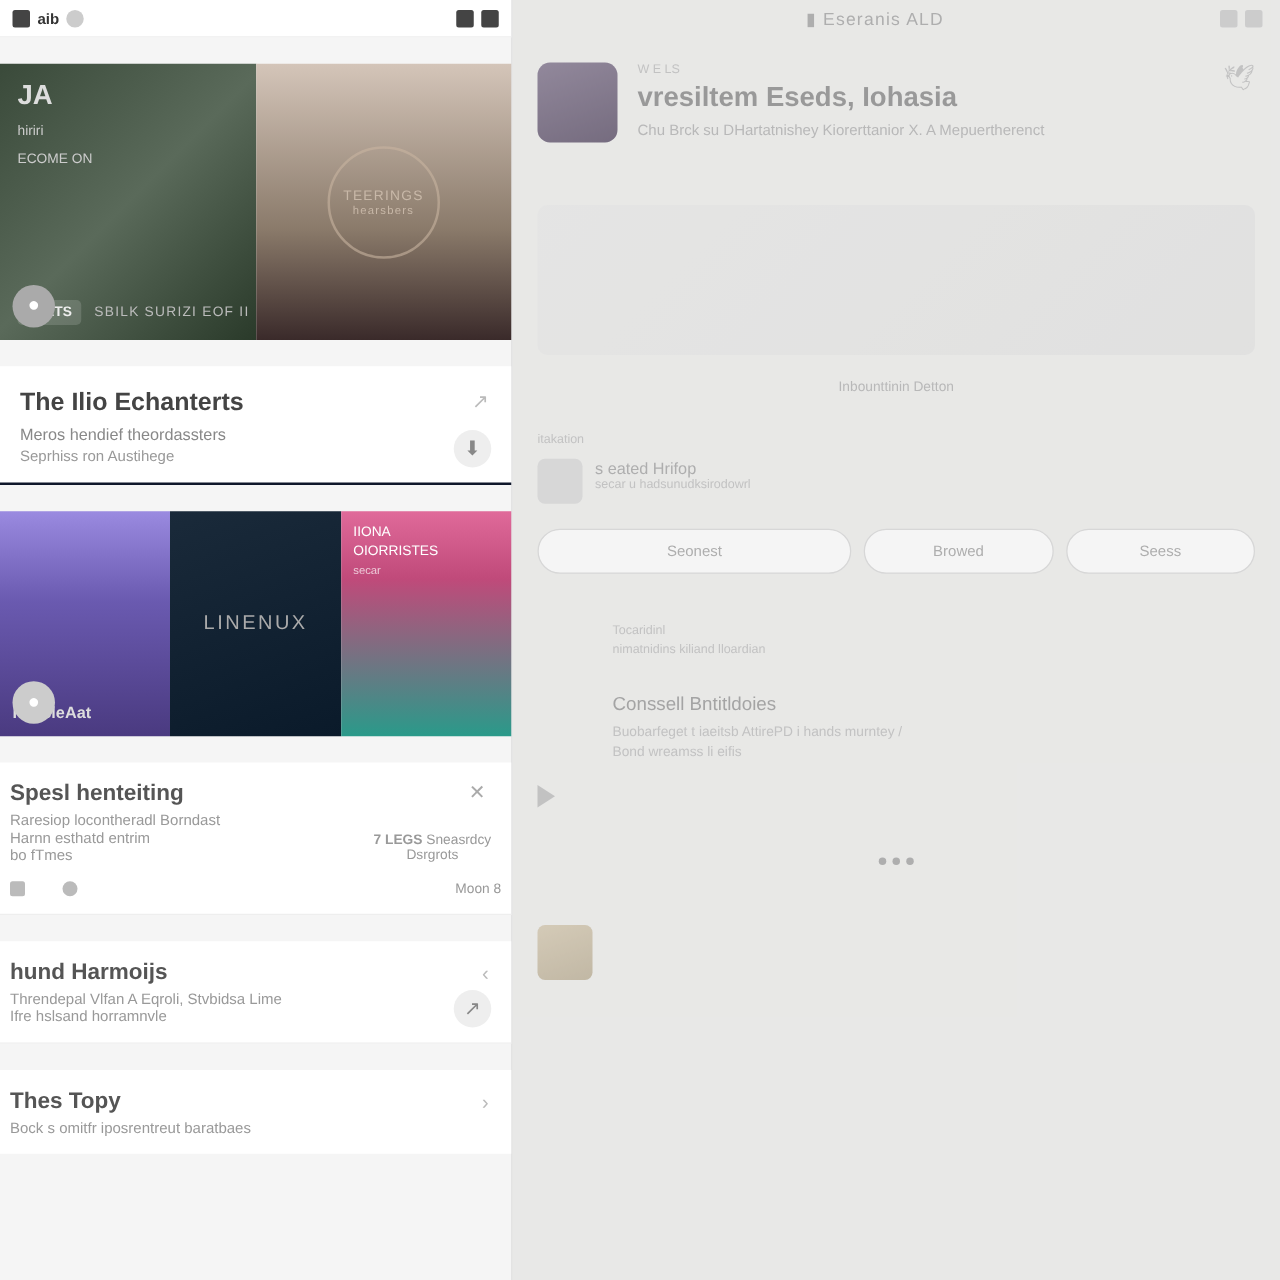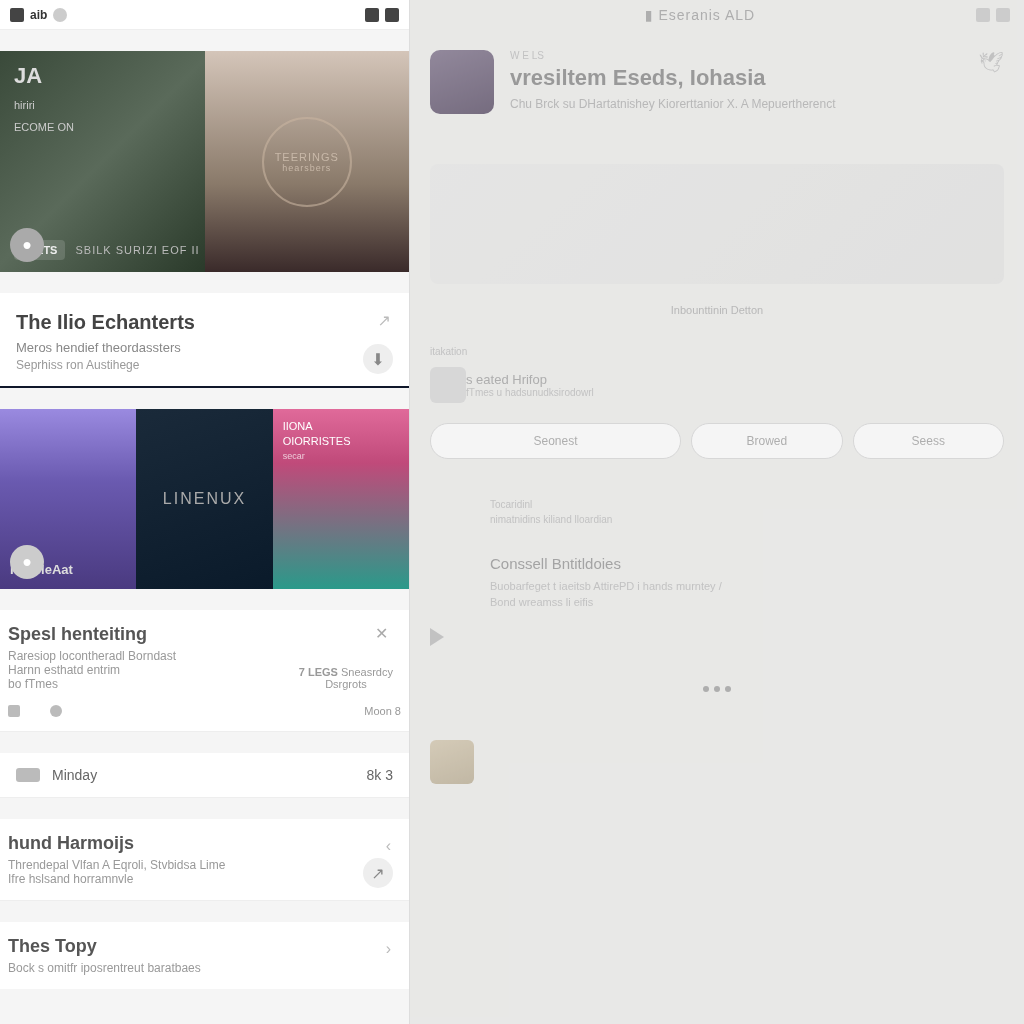--- a/index.html
+++ b/index.html
@@ -137,27 +137,20 @@
       <div><b>7 LEGS</b> <span>Sneasrdcy</span></div>
       <div>Dsrgrots</div>
     </div>
     <div class="meta-row">
       <span class="icon-inline"></span>
       <span class="icon-inline" style="border-radius:50%"></span>
       <span style="margin-left:auto">Moon 8</span>
     </div>
   </div>
 
-  <div class="mini-row">
-    <div class="left-group">
-      <span class="icon-box"></span>
-      <span>Minday</span>
-    </div>
-    <span>8k 3</span>
-  </div>
 
   <div class="row-card">
     <div class="title">hund Harmoijs</div>
     <div class="sub">Threndepal Vlfan A Eqroli, Stvbidsa Lime</div>
     <div class="sub">Ifre hslsand horramnvle</div>
     <span class="chevron">‹</span>
     <div class="action-btn">↗</div>
   </div>
 
   <div class="row-card" style="border-bottom:none">
@@ -186,25 +179,25 @@
     </div>
     <span style="font-size:20px;color:#aaa">🕊</span>
   </div>
 
   <div class="right-body">
     <div class="blur-block"></div>
     <div style="text-align:center;font-size:11px;color:#999">Inbounttinin Detton</div>
 
     <div style="margin-top:30px">
       <div class="faint-label">itakation</div>
-      <div style="display:flex;align-items:center;margin-top:10px">
+      <div style="display:flex;gap:10px;margin-top:10px">
         <div style="width:36px;height:36px;border-radius:6px;background:#ccc"></div>
         <div>
           <div style="font-size:13px;color:#888">s eated Hrifop</div>
-          <div style="font-size:10px;color:#aaa">fTmes u hadsunudksirodowrl</div>
+          <div style="font-size:10px;color:#aaa">secar u hadsunudksirodowrl</div>
         </div>
       </div>
     </div>
 
     <div class="pill-row">
       <div class="pill">Seonest</div>
       <div class="pill" style="flex:0.6">Browed</div>
       <div class="pill" style="flex:0.6">Seess</div>
     </div>
 

